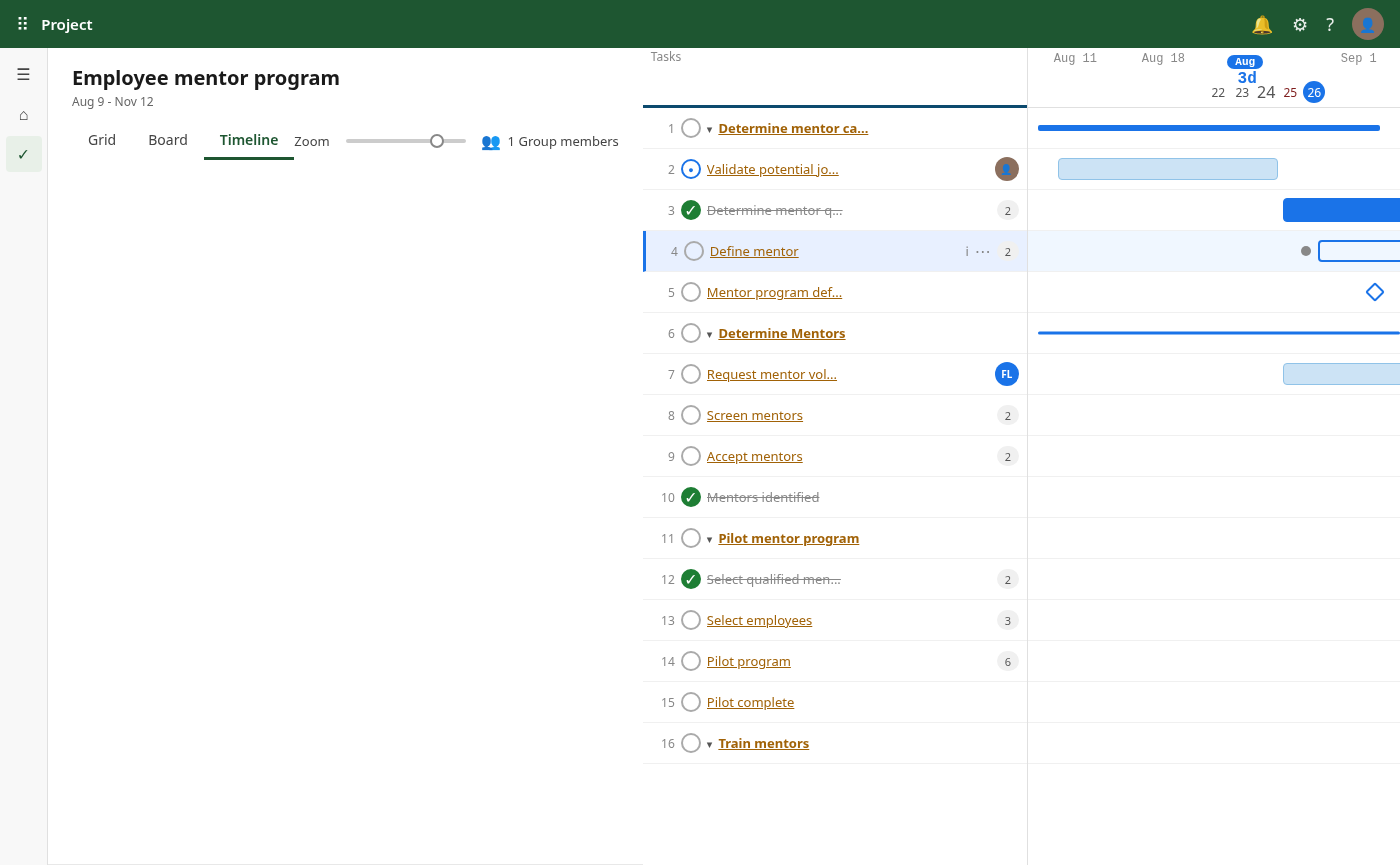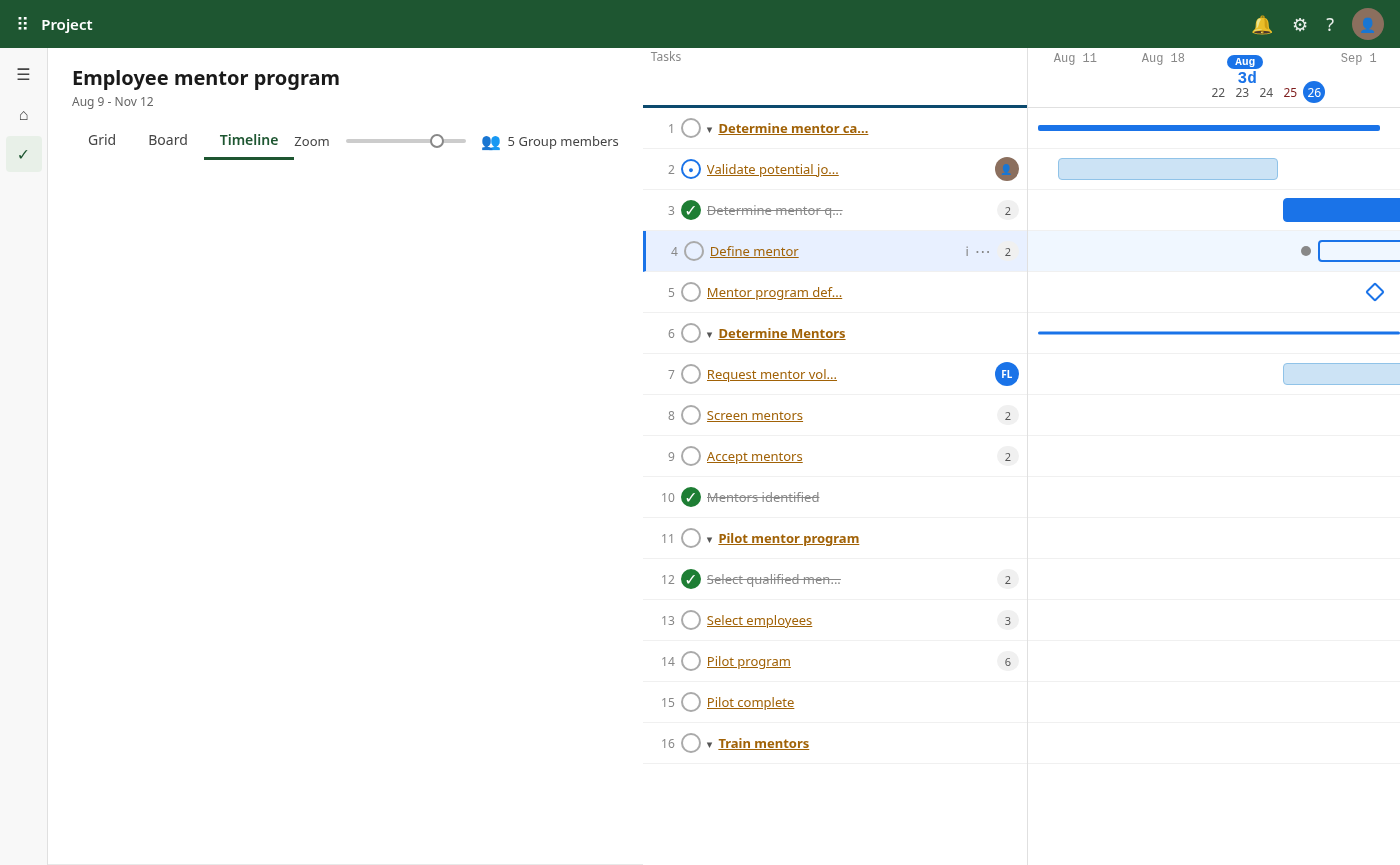--- a/index.html
+++ b/index.html
@@ -364,21 +364,21 @@
         <div class="tabs">
           <div class="tab">Grid</div>
           <div class="tab">Board</div>
           <div class="tab active">Timeline</div>
         </div>
         <div class="header-right">
           <span class="zoom-label">Zoom</span>
           <input type="range" class="zoom-slider" min="0" max="100" value="80" style="">
           <div class="group-members">
             <span style="font-size:16px;">👥</span>
-            <span>5 Group members</span>
+            <span>1 Group members</span>
           </div>
         </div>
       </div>
     </div>
 
     <div class="timeline-container">
 
       <div class="task-list">
 
         <div style="height:60px; border-bottom:3px solid #0c4a6e; display:flex; align-items:flex-start; padding:0 8px;">
@@ -516,21 +516,21 @@
               <div style="flex:1; text-align:center; font-size:12px; color:#888;">Sep 1</div>
             </div>
 
             <div style="position:absolute; bottom:4px; left:0; right:0; display:flex; padding:0 0px; gap:0; align-items:flex-end;">
               <div style="flex:1.2;"></div>
               <div style="flex:1.2;"></div>
 
               <div style="display:flex; gap:2px; align-items:center; flex:1.2;">
                 <div style="display:flex; align-items:center; justify-content:center; width:22px; height:22px; font-size:12px; color:#555;">22</div>
                 <div style="display:flex; align-items:center; justify-content:center; width:22px; height:22px; font-size:12px; color:#555;">23</div>
-                <div style="display:flex; align-items:center; justify-content:center; width:22px; height:22px; font-size:12px; color:#555;">24</div>
+                <div style="display:flex; align-items:center; justify-content:center; width:22px; height:22px; font-size:16px; color:#555;">24</div>
                 <div style="display:flex; align-items:center; justify-content:center; width:22px; height:22px; font-size:12px; color:#7f1d1d;">25</div>
                 <div style="display:flex; align-items:center; justify-content:center; width:22px; height:22px; font-size:12px; color:white; background:#1a73e8; border-radius:50%;">26</div>
               </div>
               <div style="flex:1;"></div>
             </div>
           </div>
         </div>
 
         <div class="gantt-content" style="position:relative;">
 

